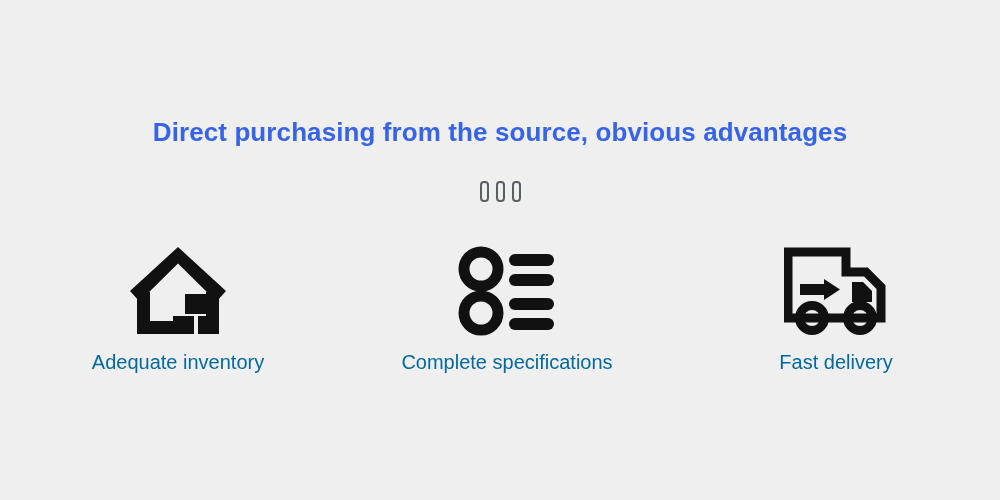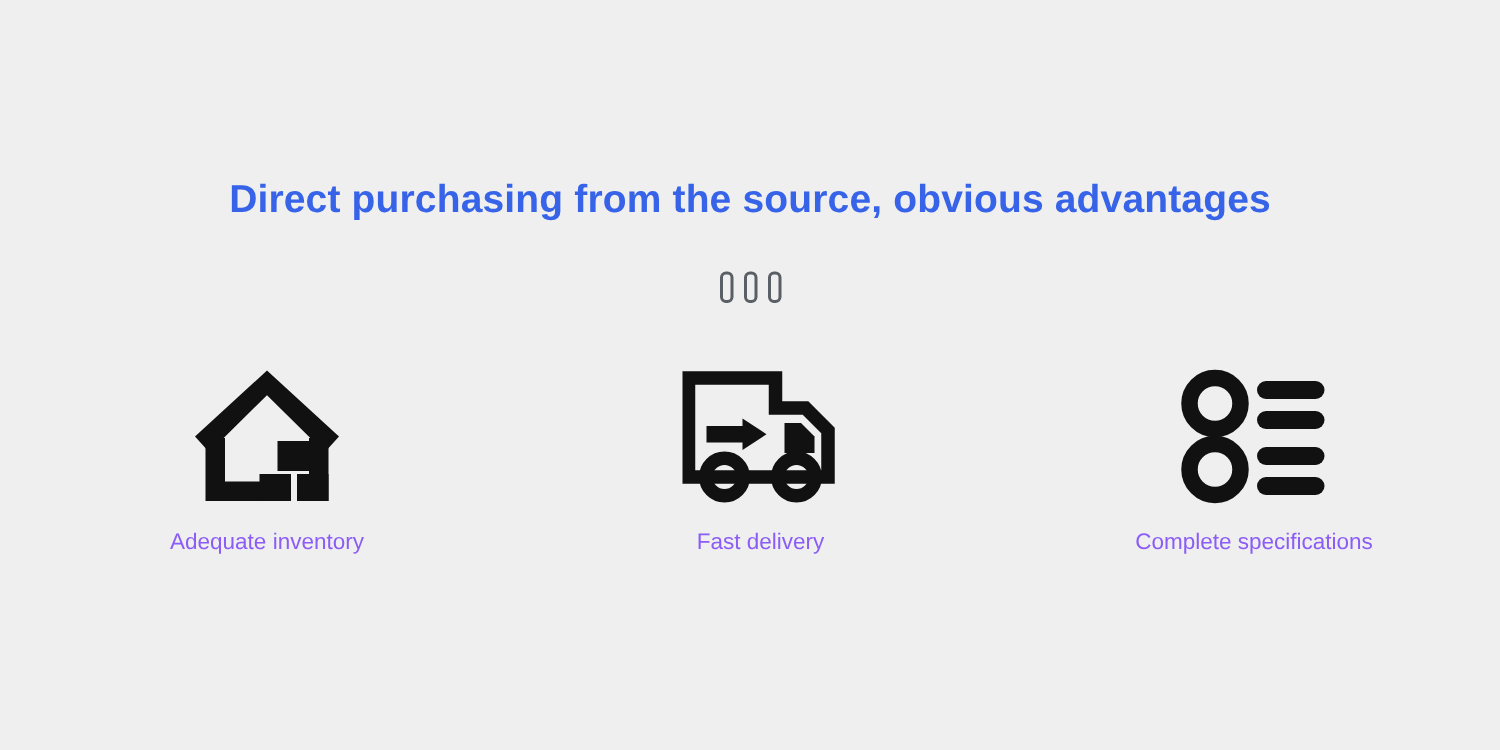--- a/index.html
+++ b/index.html
@@ -67,22 +67,22 @@
     align-items: center;
   }
   .feature-icon {
     height: 96px;
     display: flex;
     align-items: center;
     justify-content: center;
   }
   .feature-label {
     margin-top: 14px;
-    font-size: 15px;
-    color: #8b5cf6;
+    font-size: 20px;
+    color: #0369a1;
     text-align: left;
     line-height: 18px;
     white-space: nowrap;
   }
 </style>
 </head>
 <body>
 
 <div id="banner">
 
@@ -111,51 +111,51 @@
           <rect x="45" y="71" width="21" height="18" fill="#111111"></rect>
 
           <rect x="70" y="71" width="21" height="18" fill="#111111"></rect>
         </svg>
       </div>
       <div class="feature-label">Adequate inventory</div>
     </div>
 
     <div class="feature">
       <div class="feature-icon">
+        <svg width="100" height="92" viewBox="0 0 100 92" aria-hidden="true">
+
+          <circle cx="24" cy="24" r="17" fill="none" stroke="#111111" stroke-width="11"></circle>
+
+          <circle cx="24" cy="68" r="17" fill="none" stroke="#111111" stroke-width="11"></circle>
+
+          <rect x="52" y="9" width="45" height="12" rx="6" fill="#111111"></rect>
+          <rect x="52" y="29" width="45" height="12" rx="6" fill="#111111"></rect>
+
+          <rect x="52" y="53" width="45" height="12" rx="6" fill="#111111"></rect>
+          <rect x="52" y="73" width="45" height="12" rx="6" fill="#111111"></rect>
+        </svg>
+      </div>
+      <div class="feature-label">Complete specifications</div>
+    </div>
+
+    <div class="feature">
+      <div class="feature-icon">
         <svg width="104" height="90" viewBox="0 0 104 90" aria-hidden="true">
 
           <path d="M4 6 L62 6 L62 26 L82 26 L97 41 L97 72 L4 72 Z" fill="none" stroke="#111111" stroke-width="9" stroke-linejoin="miter"></path>
 
           <path d="M68 36 L79 36 L88 45 L88 56 L68 56 Z" fill="#111111"></path>
 
           <rect x="16" y="38" width="26" height="11" fill="#111111"></rect>
 
           <path d="M40 33 L56 43.5 L40 54 Z" fill="#111111"></path>
 
           <circle cx="28" cy="72" r="12.5" fill="none" stroke="#111111" stroke-width="9"></circle>
 
           <circle cx="76" cy="72" r="12.5" fill="none" stroke="#111111" stroke-width="9"></circle>
         </svg>
       </div>
       <div class="feature-label">Fast delivery</div>
     </div>
 
-    <div class="feature">
-      <div class="feature-icon">
-        <svg width="100" height="92" viewBox="0 0 100 92" aria-hidden="true">
-
-          <circle cx="24" cy="24" r="17" fill="none" stroke="#111111" stroke-width="11"></circle>
-
-          <circle cx="24" cy="68" r="17" fill="none" stroke="#111111" stroke-width="11"></circle>
-
-          <rect x="52" y="9" width="45" height="12" rx="6" fill="#111111"></rect>
-          <rect x="52" y="29" width="45" height="12" rx="6" fill="#111111"></rect>
-
-          <rect x="52" y="53" width="45" height="12" rx="6" fill="#111111"></rect>
-          <rect x="52" y="73" width="45" height="12" rx="6" fill="#111111"></rect>
-        </svg>
-      </div>
-      <div class="feature-label">Complete specifications</div>
-    </div>
-
 
   </div>
 </div>
 
 </body></html>

